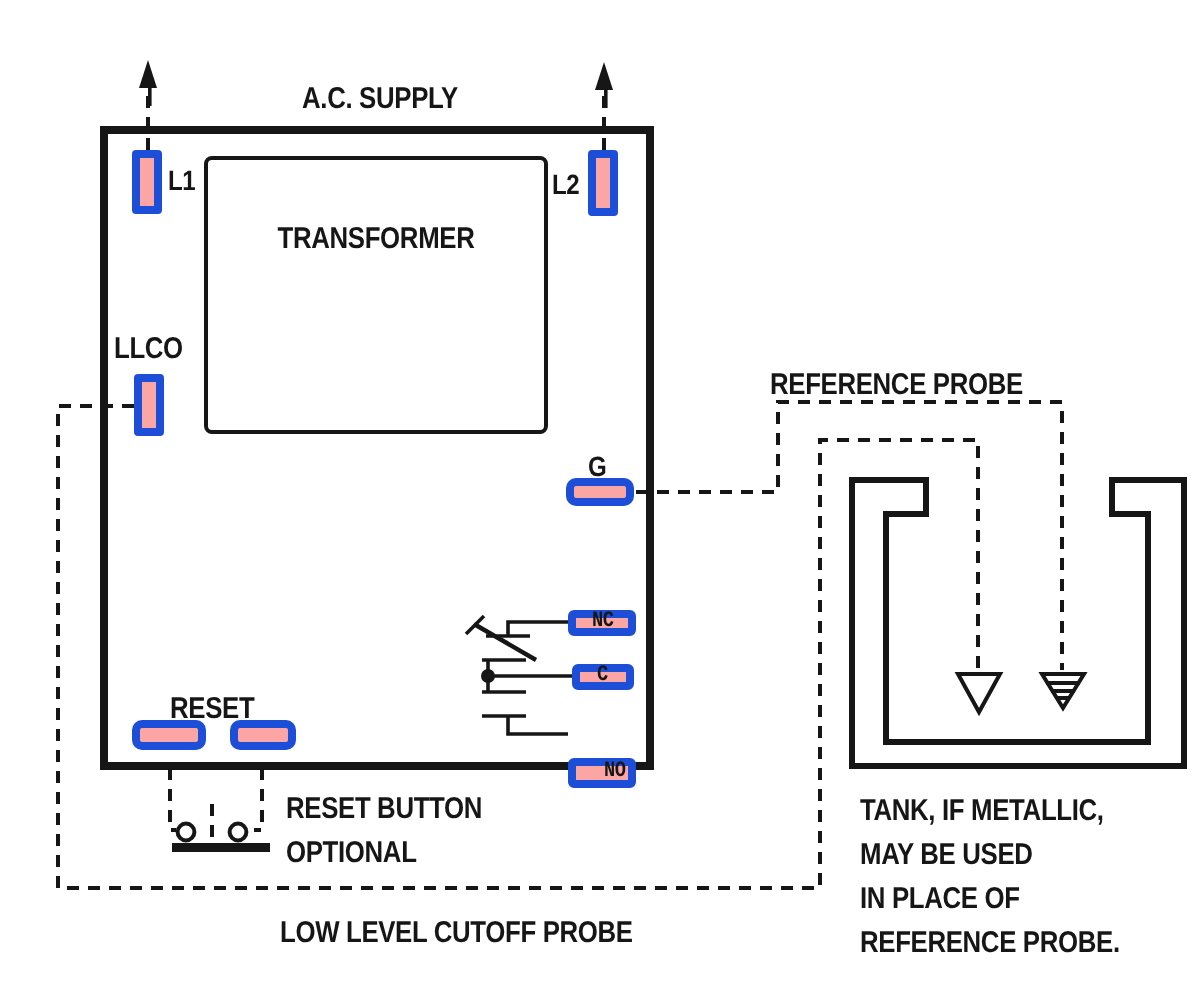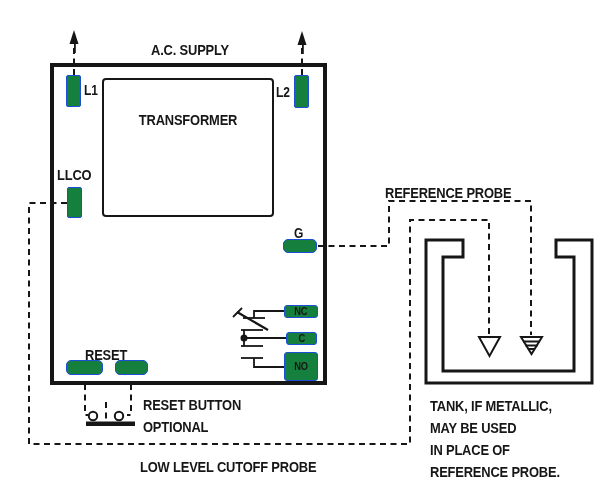--- a/index.html
+++ b/index.html
@@ -2,22 +2,22 @@
 <html><head>
 <meta charset="utf-8">
 <style>
   html,body { margin:0; padding:0; background:#ffffff; }
   .stage {
     position:relative; width:602px; height:496px; background:#ffffff;
     font-family:"Liberation Sans", sans-serif; overflow:hidden;
   }
   .stage svg { position:absolute; left:0; top:0; }
   .term {
-    position:absolute; box-sizing:border-box; background:#15803d;
-    border:1px solid #1d4ed8; display:flex; align-items:center; justify-content:center;
+    position:absolute; box-sizing:border-box; background:#fca5a5;
+    border:4px solid #1d4ed8; display:flex; align-items:center; justify-content:center;font-family:Liberation Mono, monospace;
   }
   .lbl {
     position:absolute; color:#161616; font-weight:700; font-size:15px; line-height:1;
     white-space:nowrap; transform:scaleX(0.86); transform-origin:0 50%;
     letter-spacing:-0.2px;
   }
   .lbl.center { text-align:center; transform-origin:50% 50%; }
   .lbl.sm { font-size:14px; }
   .term-label {
     color:#161616; font-weight:700; font-size:11px; line-height:1;
@@ -89,21 +89,21 @@
   <div class="term" style="left:66px; top:75px; width:15px; height:32px; border-radius:2px;"></div>
   <div class="term" style="left:294px; top:75px; width:15px; height:33px; border-radius:2px;"></div>
   <div class="term" style="left:67px; top:187px; width:15px; height:31px; border-radius:2px;"></div>
   <div class="term" style="left:283px; top:239px; width:34px; height:14px; border-radius:5px;"></div>
   <div class="term" style="left:284px; top:305px; width:34px; height:13px; border-radius:3px;">
     <span class="term-label">NC</span>
   </div>
   <div class="term" style="left:286px; top:332px; width:31px; height:13px; border-radius:3px;">
     <span class="term-label">C</span>
   </div>
-  <div class="term" style="left:284px; top:352px; width:34px; height:29px; border-radius:3px;">
+  <div class="term" style="left:284px; top:379px; width:34px; height:15px; border-radius:3px;justify-content:flex-end;">
     <span class="term-label">NO</span>
   </div>
   <div class="term" style="left:66px; top:360px; width:37px; height:15px; border-radius:5px;"></div>
   <div class="term" style="left:115px; top:360px; width:33px; height:15px; border-radius:5px;"></div>
 
   <div class="lbl center" style="left:140px; top:42px; width:100px;">A.C. SUPPLY</div>
   <div class="lbl sm" style="left:84px; top:83px;">L1</div>
   <div class="lbl sm" style="left:276px; top:85px;">L2</div>
   <div class="lbl center" style="left:103px; top:112px; width:170px;">TRANSFORMER</div>
   <div class="lbl" style="left:57px; top:167px;">LLCO</div>

